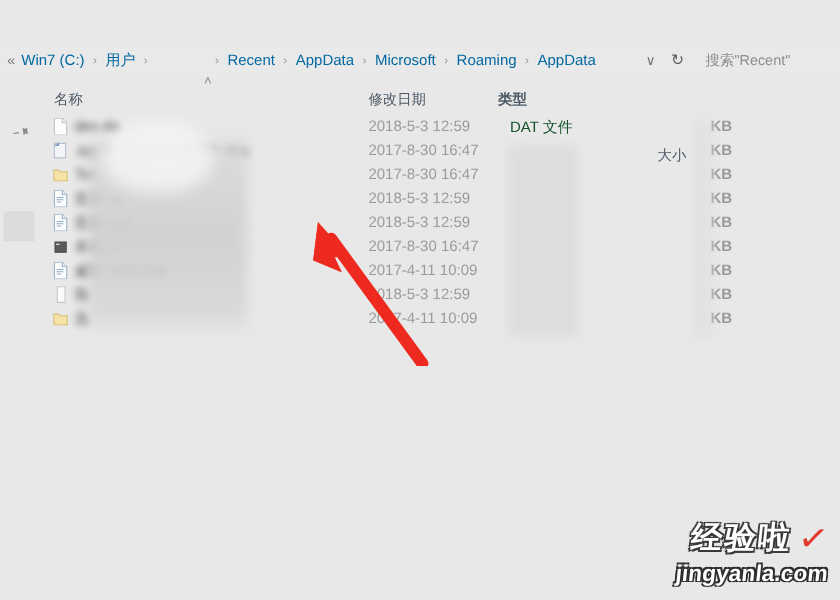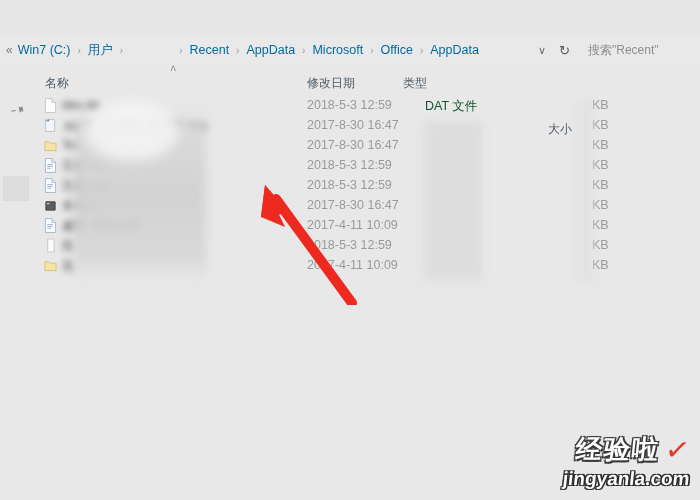--- a/index.html
+++ b/index.html
@@ -97,21 +97,21 @@
     font-size: 12px;
     color: #4d5a66;
   }
   .col-h {
     position: absolute;
     top: 3px;
     white-space: nowrap;
   }
   .col-name { left: 45px; }
   .col-date { left: 307px; }
-  .col-type { left: 403px; }
+  .col-type { left: 415px; font-weight: bold; }
   .col-size { left: 548px; margin-top: 46px; }
 
   .sort-caret {
     position: absolute;
     left: 170px;
     top: 63px;
     font-size: 11px;
     color: #8a8a8a;
     line-height: 1;
   }
@@ -171,20 +171,21 @@
     left: 307px;
     color: #9a9a9a;
   }
   .c-type {
     left: 425px;
     color: #14532d;
   }
   .c-size-unit {
     left: 592px;
     color: #9a9a9a;
+    font-weight: bold;
   }
 
   
   .blurred {
     filter: blur(3.2px);
     opacity: 0.95;
   }
 
   
   .ico {
@@ -318,21 +319,21 @@
 
   <span class="crumb">Recent</span>
   <span class="crumb-sep">›</span>
 
   <span class="crumb">AppData</span>
   <span class="crumb-sep">›</span>
 
   <span class="crumb">Microsoft</span>
   <span class="crumb-sep">›</span>
 
-  <span class="crumb">Office</span>
+  <span class="crumb">Roaming</span>
   <span class="crumb-sep">›</span>
 
   <span class="crumb">AppData</span>
 
   <span class="addr-right">
     <span class="chev-down">∨</span>
     <span class="refresh-icon">↻</span>
     <span class="search-box">
       <span class="search-placeholder">搜索"Recent"</span>
     </span>

